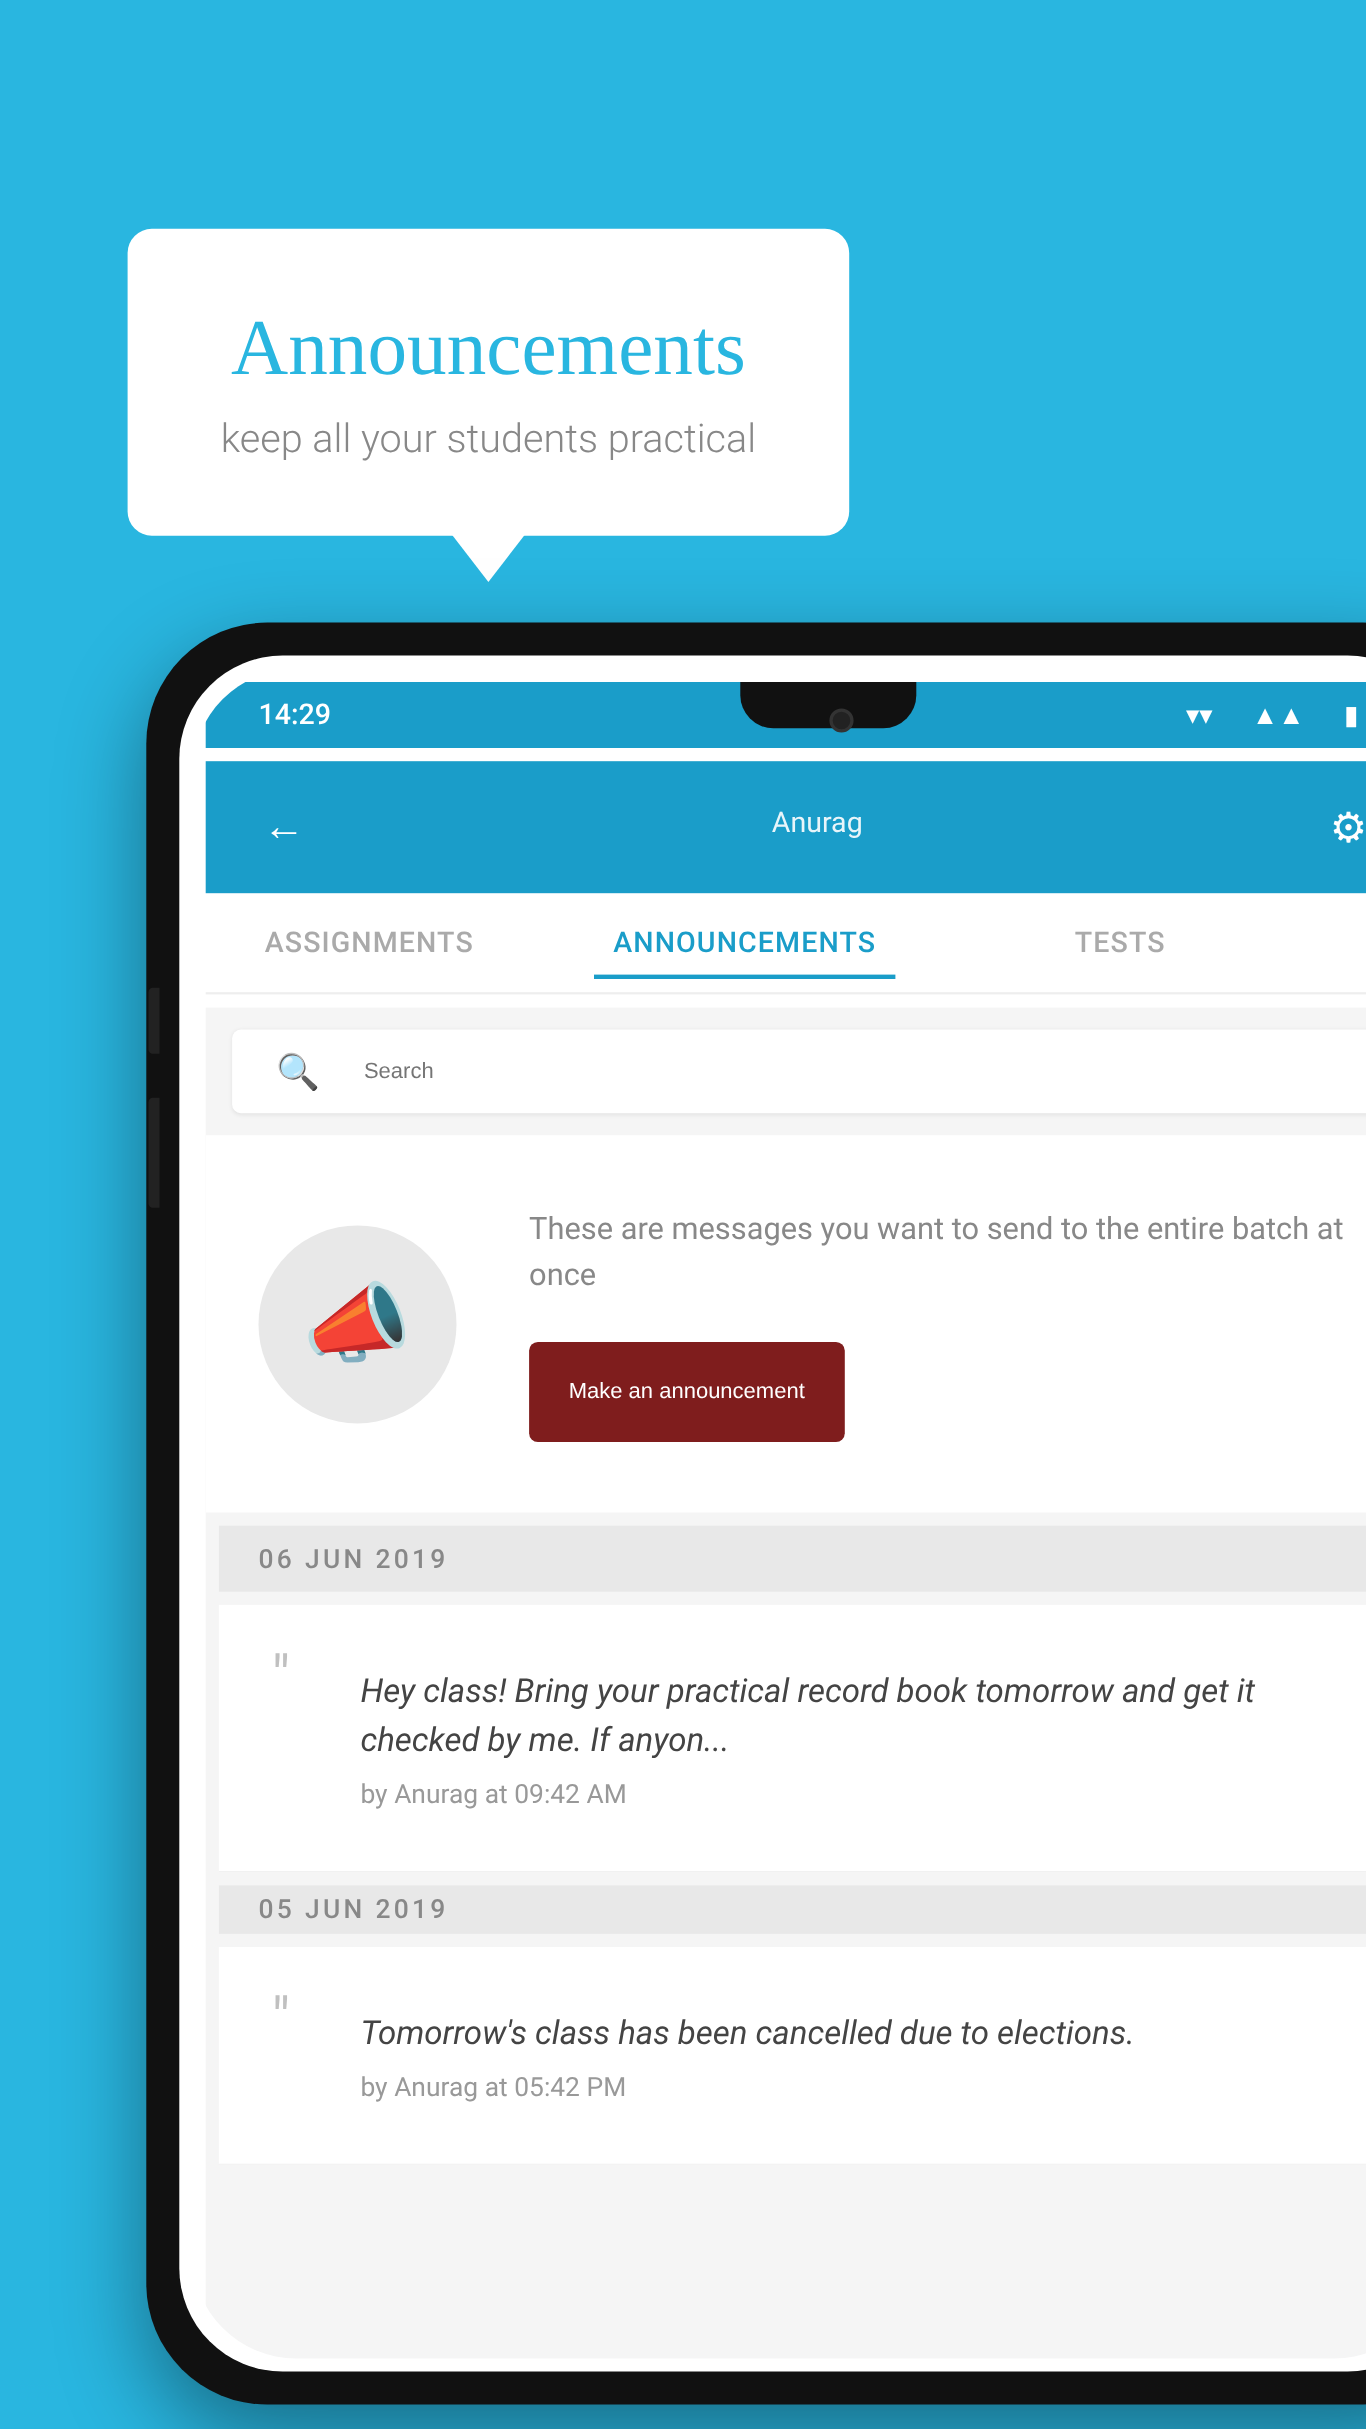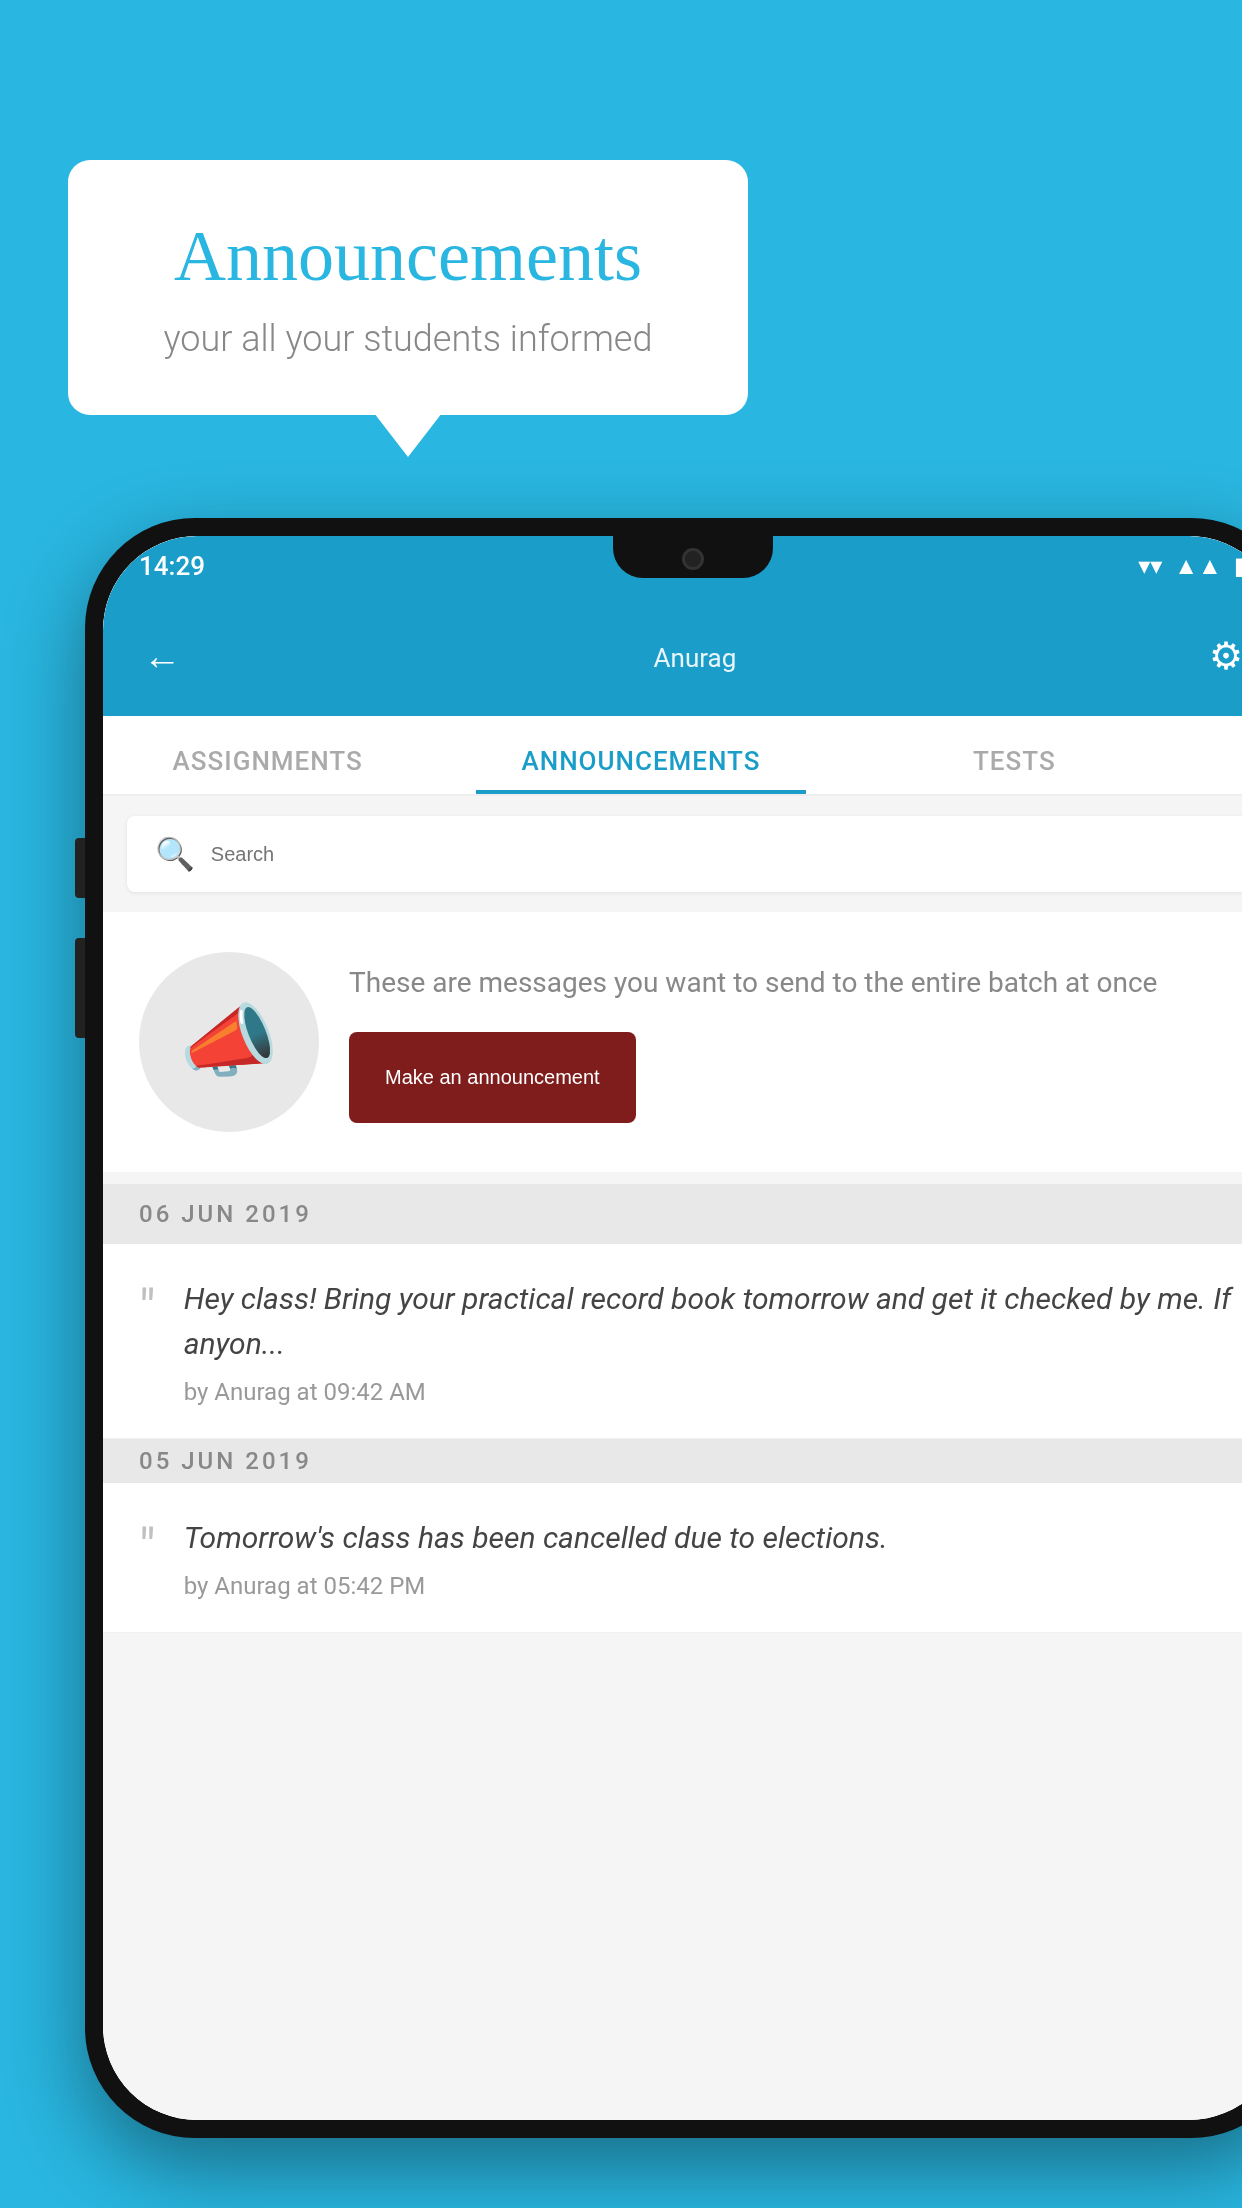--- a/index.html
+++ b/index.html
@@ -1,15 +1,15 @@
 <!DOCTYPE html>
 <html><head>
   <meta charset="utf-8">
   <style>
-    * { margin: 0; padding: 0; box-sizing: border-box; }
+    * { margin: 12px; padding: 0; box-sizing: border-box; }
     body {
       width: 1242px;
       height: 2208px;
       background-color: #29b6e0;
       font-family: 'Roboto', Arial, sans-serif;
       overflow: hidden;
       position: relative;
     }
 
     
@@ -358,21 +358,21 @@
       overflow: hidden;
       background: white;
     }
   </style>
 </head>
 <body>
 
 <div class="speech-bubble-container">
   <div class="speech-bubble">
     <div class="speech-bubble-title">Announcements</div>
-    <div class="speech-bubble-subtitle">your all your students informed</div>
+    <div class="speech-bubble-subtitle">keep all your students practical</div>
   </div>
 </div>
 
 <div class="phone-container">
   <div class="phone-outer">
 
     <div class="phone-btn-left"></div>
     <div class="phone-btn-left2"></div>
     <div class="phone-btn-right"></div>
 

